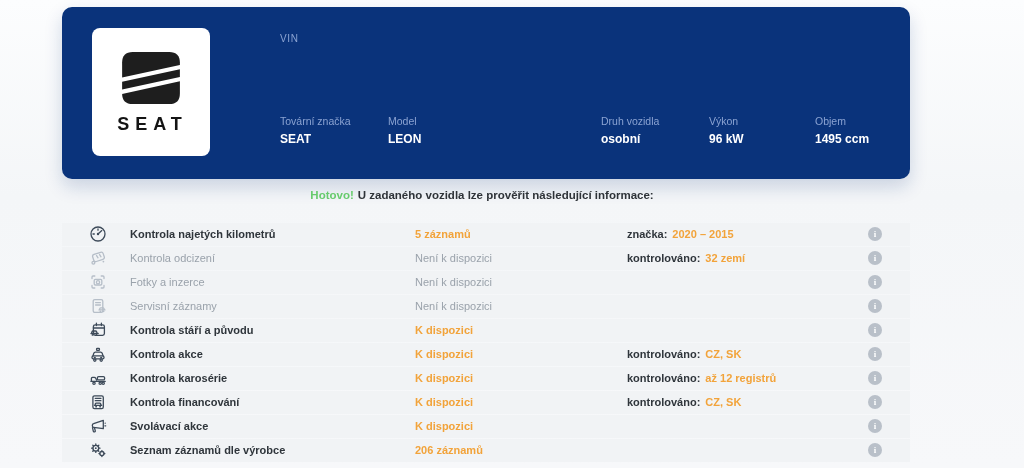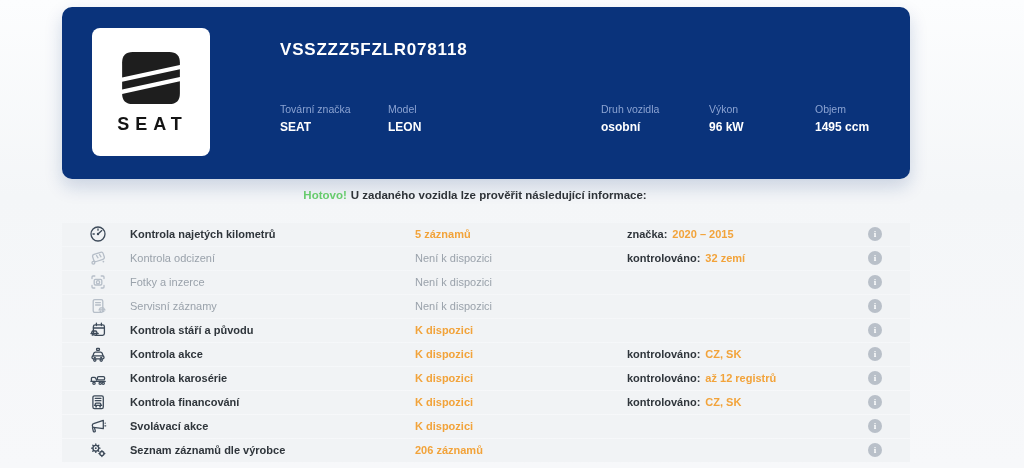--- a/index.html
+++ b/index.html
@@ -21,27 +21,27 @@
   }
   .logo-s{width:58px;height:52px;margin-top:2px;}
   .logo-word{
     margin-top:10px;font-size:18px;font-weight:700;color:#141414;
     letter-spacing:6px;text-indent:3px;
   }
   .vin-block{position:absolute;left:218px;top:26px;}
   .vin-label{font-size:10px;color:#8ba3d2;letter-spacing:.6px;}
   .vin-value{margin-top:7px;font-size:17px;font-weight:600;color:#ffffff;letter-spacing:.8px;}
   .details{position:absolute;top:92px;left:0;width:100%;height:40px;}
-  .detail-col{position:absolute;top:4px;}
+  .detail-col{position:absolute;top:16px;}
   .detail-col .dlab{font-size:10.5px;color:#8ba3d2;}
   .detail-col .dval{margin-top:5px;font-size:12px;font-weight:700;color:#ffffff;}
   .dc0{left:218px}.dc1{left:326px}.dc2{left:431px}.dc3{left:539px}.dc4{left:647px}.dc5{left:753px}
   
   .status{
-    position:absolute;left:51px;top:189px;width:848px;text-align:center;
+    position:absolute;left:58px;top:189px;width:848px;text-align:center;
     font-size:11.5px;font-weight:700;color:#2e3338;
   }
   .status .hl{color:#67cb6d;margin-right:4px;}
   
   .table{position:absolute;left:62px;top:223px;width:848px;}
   .row{
     position:relative;height:23px;margin-bottom:1px;background:#f1f3f5;
     font-size:11px;
   }
   .icon{
@@ -72,21 +72,21 @@
   <div class="logo-tile">
     <svg class="logo-s" viewBox="0 0 60 54">
       <path fill="#1e1e1e" d="M11 0 H49 Q60 0 60 11 V13.5 L0 26.5 V11 Q0 0 11 0 Z"></path>
       <path fill="#1e1e1e" d="M60 18 L0 31 V39 L60 26 Z"></path>
       <path fill="#1e1e1e" d="M60 30.5 L0 43.5 V43 Q0 54 11 54 H49 Q60 54 60 43 Z"></path>
     </svg>
     <div class="logo-word">SEAT</div>
   </div>
 
   <div class="vin-block">
-    <div class="vin-value">VSSZZZ5FZLR078118</div>
+    <div class="vin-label">VIN</div>
   </div>
 
   <div class="details">
     <div class="detail-col dc0">
       <div class="dlab">Tovární značka</div>
       <div class="dval">SEAT</div>
     </div>
     <div class="detail-col dc1">
       <div class="dlab">Model</div>
       <div class="dval">LEON</div>

